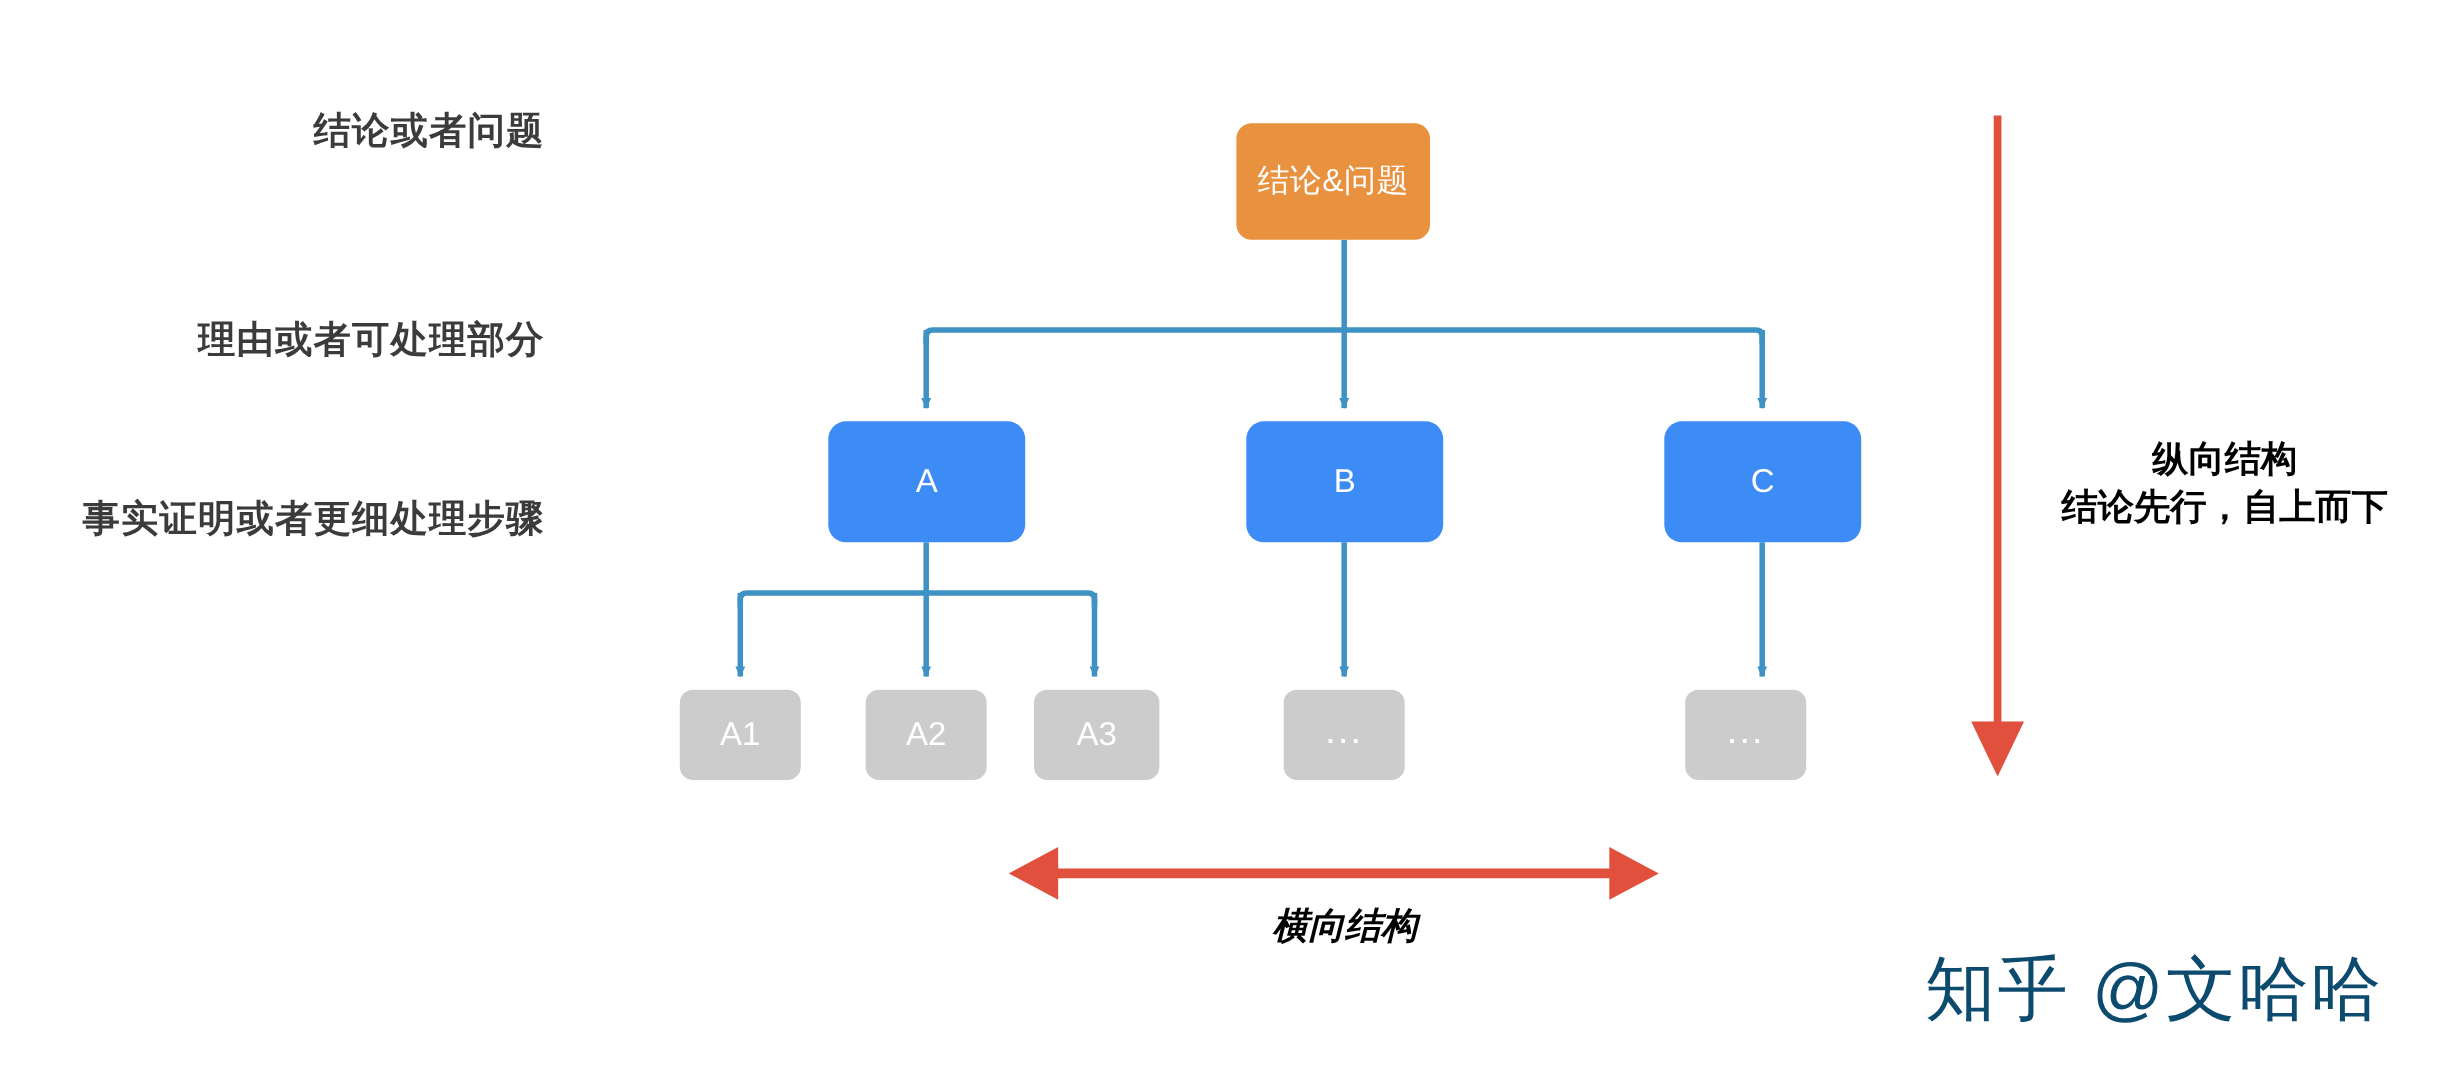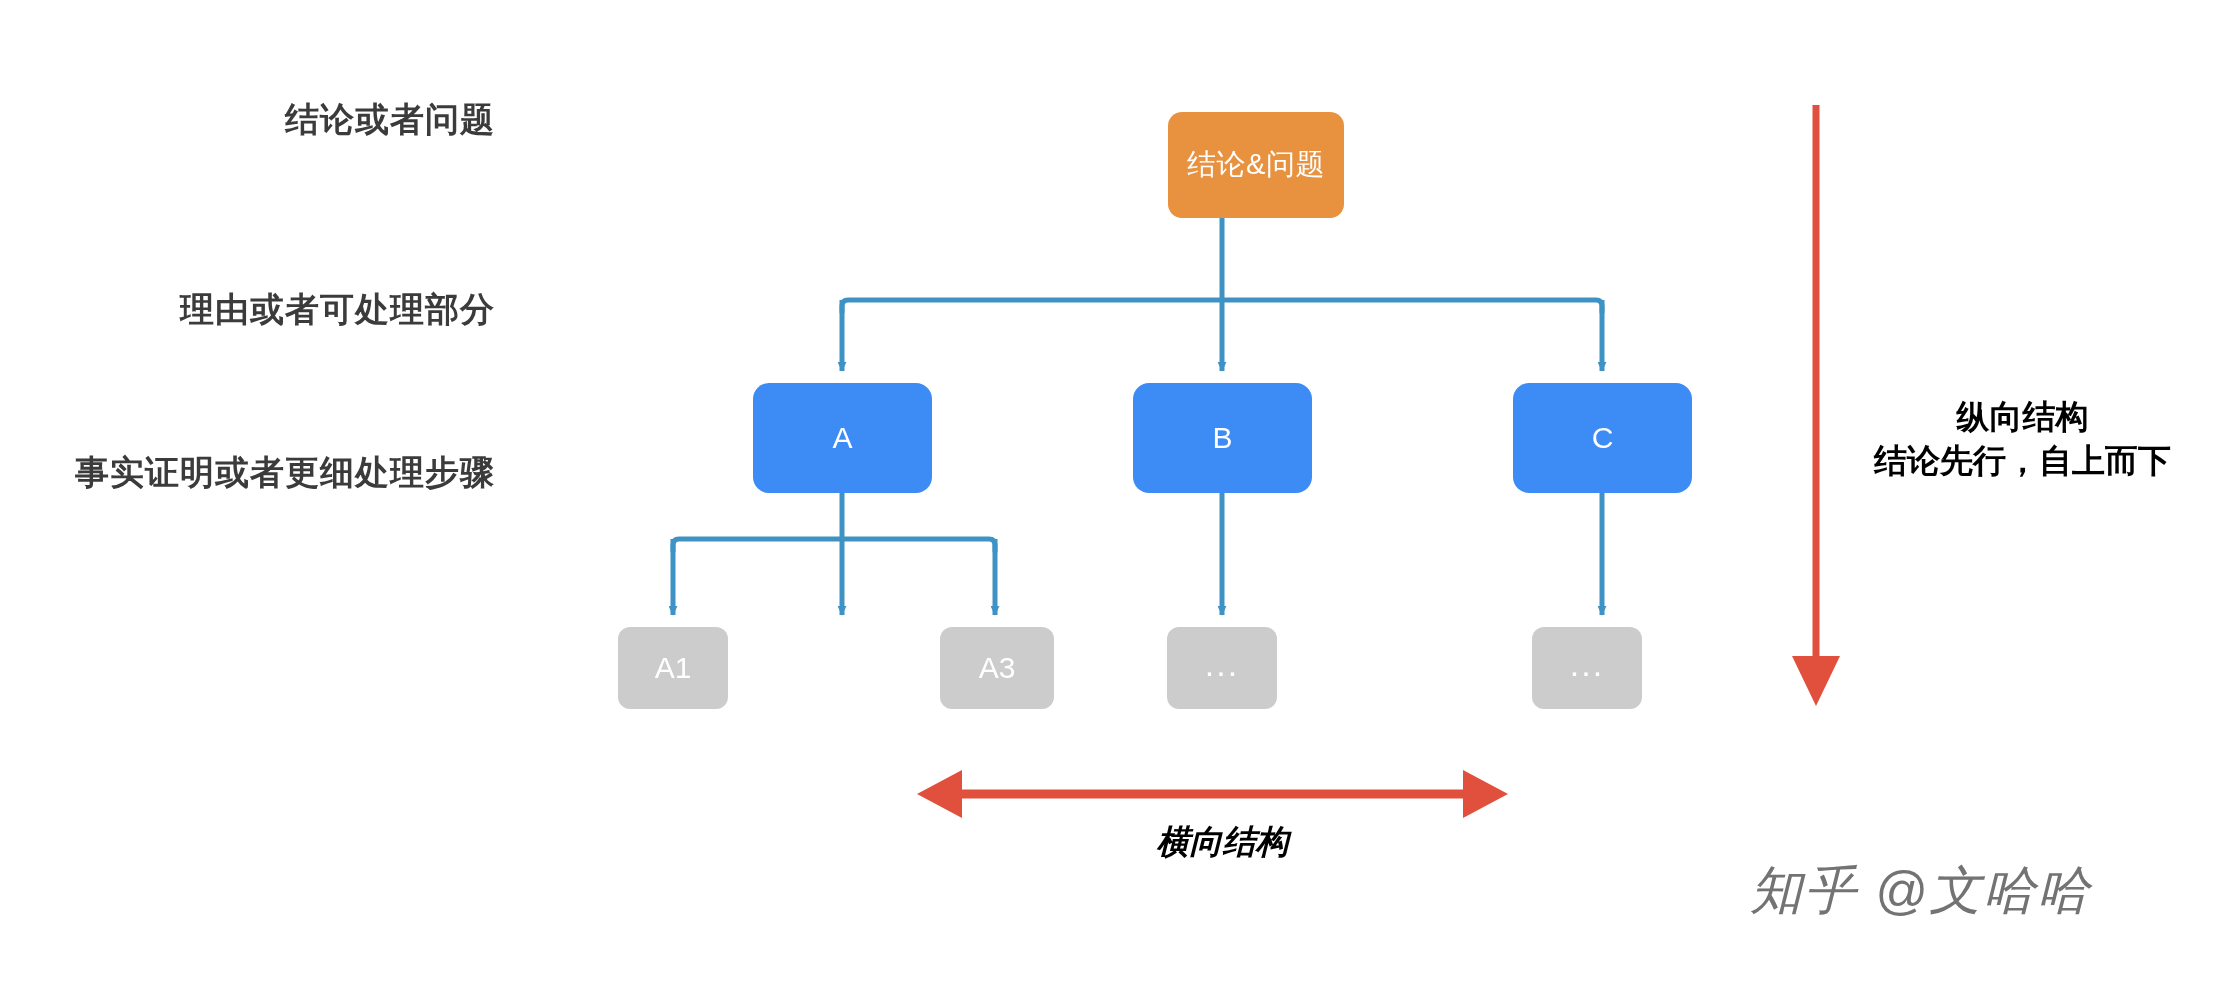--- a/index.html
+++ b/index.html
@@ -67,26 +67,25 @@
     position: absolute;
     color: #000000;
     font-weight: 700;
     font-size: 33px;
     line-height: 1.32;
     text-align: center;
     white-space: nowrap;
   }
   .watermark {
     position: absolute;
-    color: #737373;
-    font-size: 52px;
+    color: #0c4a6e;
+    font-size: 64px;
     font-weight: 500;
     letter-spacing: 2px;
     white-space: nowrap;
-    font-style: italic;
   }
 </style>
 </head>
 <body>
 
 <div id="canvas">
 
   <div class="row-label" style="right:1723px; top:102px;">结论或者问题</div>
 
   <div class="row-label" style="right:1723px; top:292px;">理由或者可处理部分</div>
@@ -120,30 +119,31 @@
     <path d="M1602,493 L1602,615" stroke="#3f93c4" stroke-width="5" fill="none" marker-end="url(#arrowBlue)"></path>
 
     <path d="M1816,105 L1816,680" stroke="#e0503c" stroke-width="7" fill="none"></path>
     <path d="M1816,706 L1792,656 L1840,656 Z" fill="#e0503c"></path>
 
     <path d="M944,794 L1481,794" stroke="#e0503c" stroke-width="9" fill="none"></path>
     <path d="M917,794 L962,770 L962,818 Z" fill="#e0503c"></path>
     <path d="M1508,794 L1463,770 L1463,818 Z" fill="#e0503c"></path>
   </svg>
 
-  <div class="node node-root" style="left:1168px; top:112px; width:176px; height:106px; background:#e89240;">结论&amp;问题</div>
+  <div class="node node-root" style="left:1124px; top:112px; width:176px; height:106px; background:#e89240;">结论&amp;问题</div>
 
   <div class="node node-mid" style="left:753px; top:383px; width:179px; height:110px; background:#3d8cf5;">A</div>
 
   <div class="node node-mid" style="left:1133px; top:383px; width:179px; height:110px; background:#3d8cf5;">B</div>
 
   <div class="node node-mid" style="left:1513px; top:383px; width:179px; height:110px; background:#3d8cf5;">C</div>
 
   <div class="node node-leaf" style="left:618px; top:627px; width:110px; height:82px; background:#cccccc;">A1</div>
 
+  <div class="node node-leaf" style="left:787px; top:627px; width:110px; height:82px; background:#cccccc;">A2</div>
 
   <div class="node node-leaf" style="left:940px; top:627px; width:114px; height:82px; background:#cccccc;">A3</div>
 
   <div class="node node-leaf dots" style="left:1167px; top:627px; width:110px; height:82px; background:#cccccc;">...</div>
 
   <div class="node node-leaf dots" style="left:1532px; top:627px; width:110px; height:82px; background:#cccccc;">...</div>
 
   <div class="ann" style="left:1845px; top:395px; width:355px;">
     <div>纵向结构</div>
     <div>结论先行，自上而下</div>

